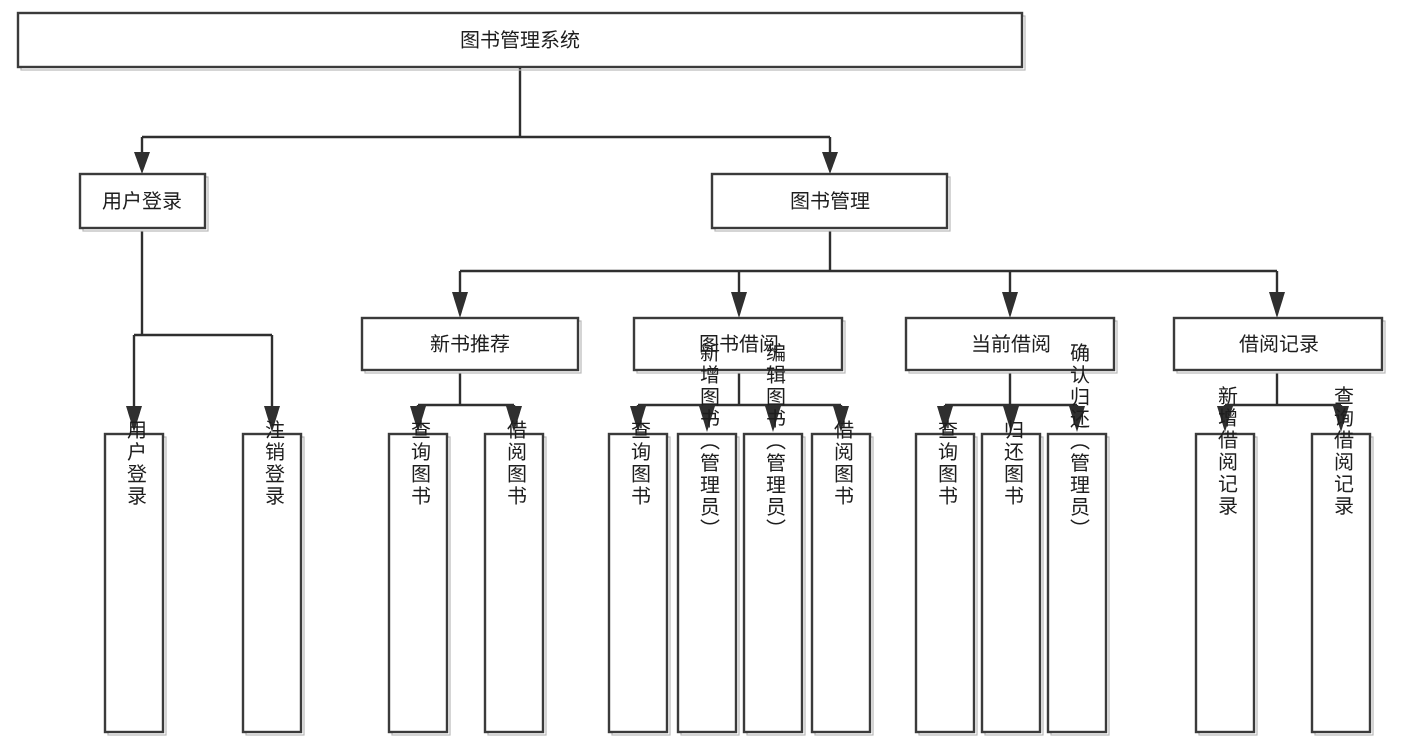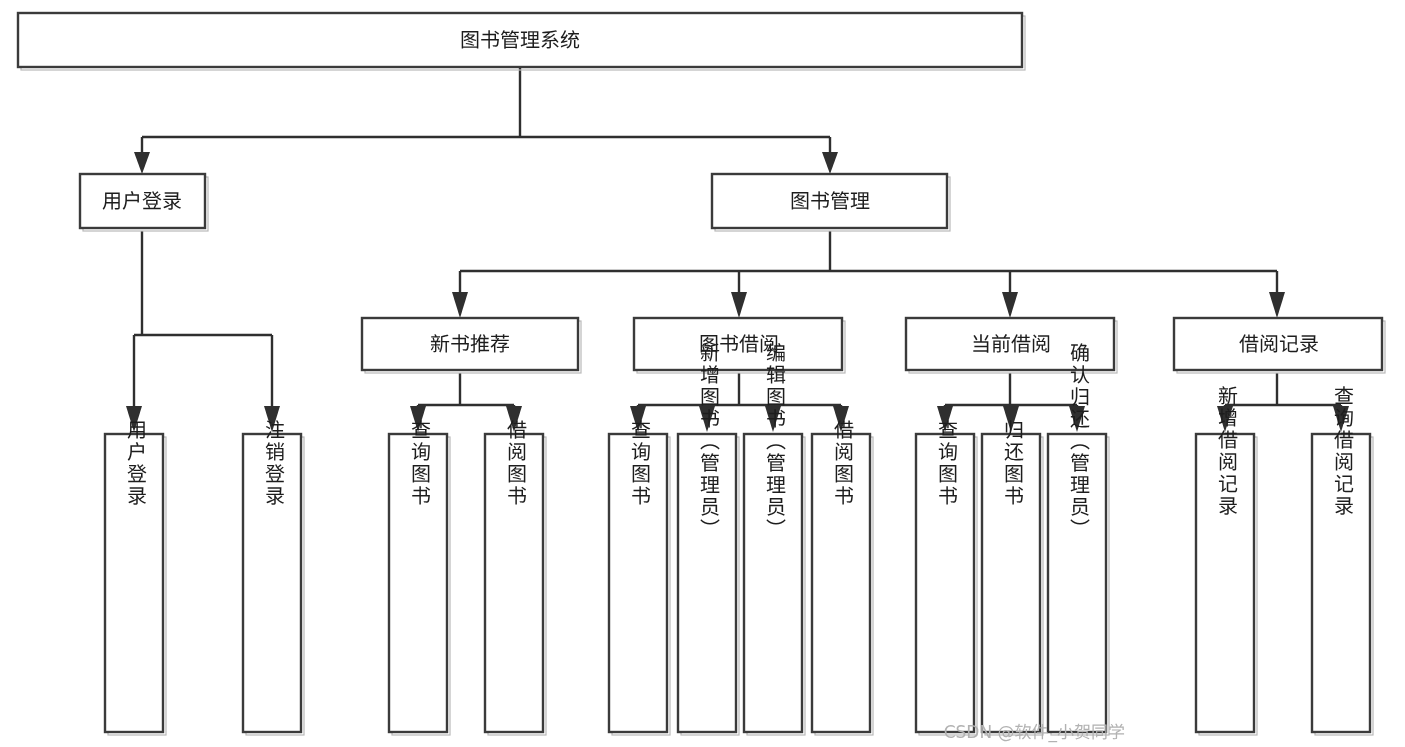--- a/index.html
+++ b/index.html
@@ -254,15 +254,14 @@
     </g>
 
     <g>
       <rect class="node-shadow" x="1315" y="437" width="58" height="298"></rect>
       <rect class="node-rect" x="1312" y="434" width="58" height="298"></rect>
       <text class="node-label vertical" x="1341" y="451">查询借阅记录</text>
     </g>
 
   </svg>
 
-  <div class="watermark">CSDN @软件_小贺同学</div>
 
 </div>
 
 </body></html>

